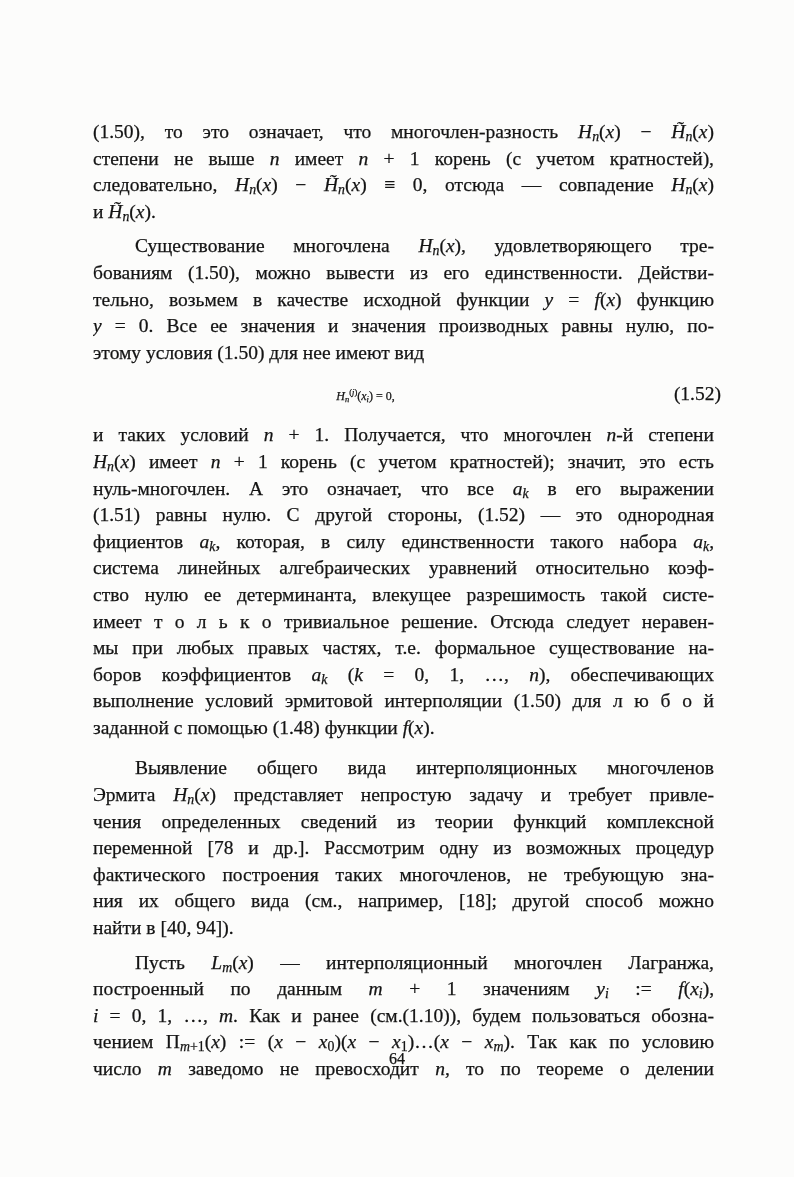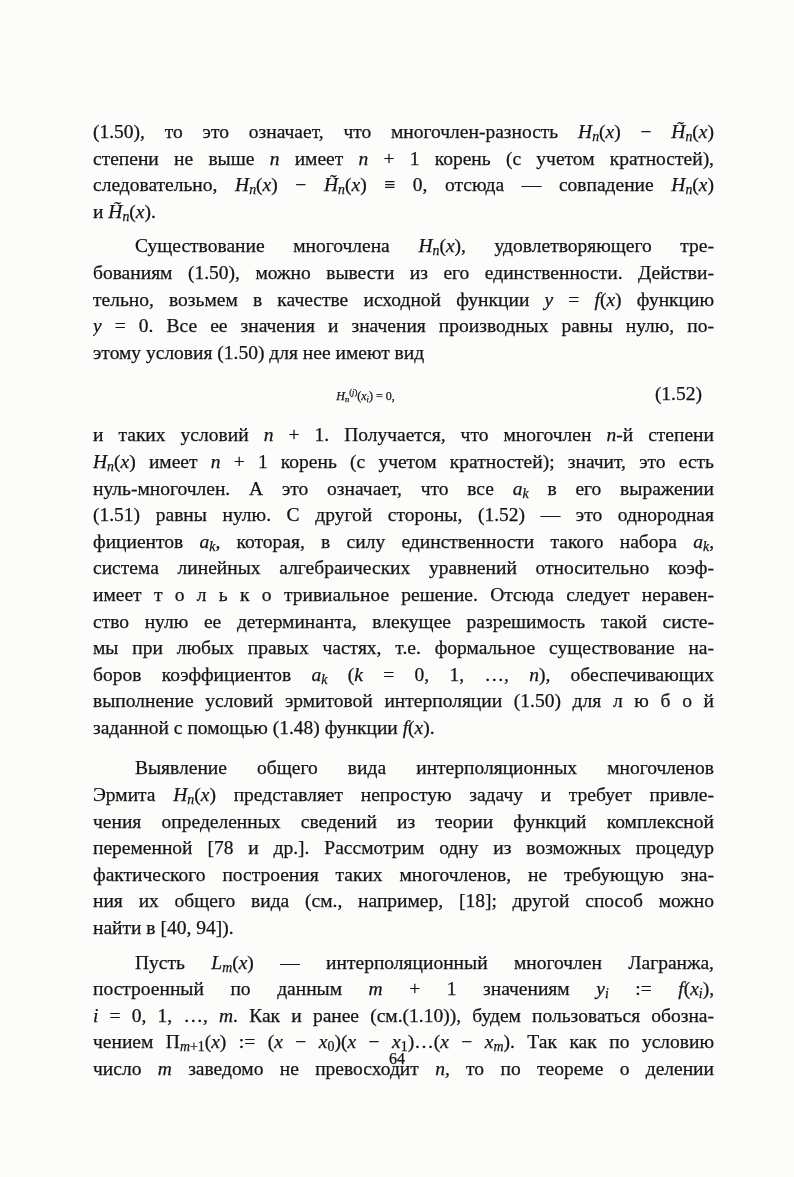--- a/index.html
+++ b/index.html
@@ -24,21 +24,21 @@
   .line.indent{text-indent:42px;}
   i{font-style:italic;}
   sub,sup{font-size:71%;line-height:0;}
   sup{vertical-align:0.55em;}
   sub{vertical-align:-0.22em;}
   .eq-row{
     position:relative;height:40px;line-height:40px;
     text-align:center;
   }
   .eq-body{position:relative;left:-38px;font-size:12px;}
-  .eq-label{position:absolute;right:20px;top:0;}
+  .eq-label{position:absolute;right:1px;top:0;}
   .page-number{
     position:absolute;top:1050px;left:0;width:100%;
     text-align:center;font-size:16px;
   }
 </style>
 </head>
 <body>
 
 <div class="page">
   <div class="text-block" id="content">
@@ -56,22 +56,22 @@
         <div class="line no-just">этому условия (1.50) для нее имеют вид</div>
       </div>
       <div class="eq-row"><span class="eq-body"><i>H</i><sub><i>n</i></sub><sup>(<i>j</i>)</sup>(<i>x</i><sub><i>i</i></sub>) = 0,</span><span class="eq-label">(1.52)</span></div>
       <div class="para">
         <div class="line">и таких условий <i>n</i> + 1. Получается, что многочлен <i>n</i>-й степени</div>
         <div class="line"><i>H</i><sub><i>n</i></sub>(<i>x</i>) имеет <i>n</i> + 1 корень (с учетом кратностей); значит, это есть</div>
         <div class="line">нуль-многочлен. А это означает, что все <i>a</i><sub><i>k</i></sub> в его выражении</div>
         <div class="line">(1.51) равны нулю. С другой стороны, (1.52) — это однородная</div>
         <div class="line">фициентов <i>a</i><sub><i>k</i></sub>, которая, в силу единственности такого набора <i>a</i><sub><i>k</i></sub>,</div>
         <div class="line">система линейных алгебраических уравнений относительно коэф-</div>
+        <div class="line">ство нулю ее детерминанта, влекущее разрешимость такой систе-</div>
         <div class="line">имеет т о л ь к о тривиальное решение. Отсюда следует неравен-</div>
-        <div class="line">ство нулю ее детерминанта, влекущее разрешимость такой систе-</div>
         <div class="line">мы при любых правых частях, т.е. формальное существование на-</div>
         <div class="line">боров коэффициентов <i>a</i><sub><i>k</i></sub> (<i>k</i> = 0, 1, …, <i>n</i>), обеспечивающих</div>
         <div class="line">выполнение условий эрмитовой интерполяции (1.50) для л ю б о й</div>
         <div class="line no-just">заданной с помощью (1.48) функции <i>f</i>(<i>x</i>).</div>
       </div>
       <div class="para space-before">
         <div class="line indent">Выявление общего вида интерполяционных многочленов</div>
         <div class="line">Эрмита <i>H</i><sub><i>n</i></sub>(<i>x</i>) представляет непростую задачу и требует привле-</div>
         <div class="line">чения определенных сведений из теории функций комплексной</div>
         <div class="line">переменной [78 и др.]. Рассмотрим одну из возможных процедур</div>

